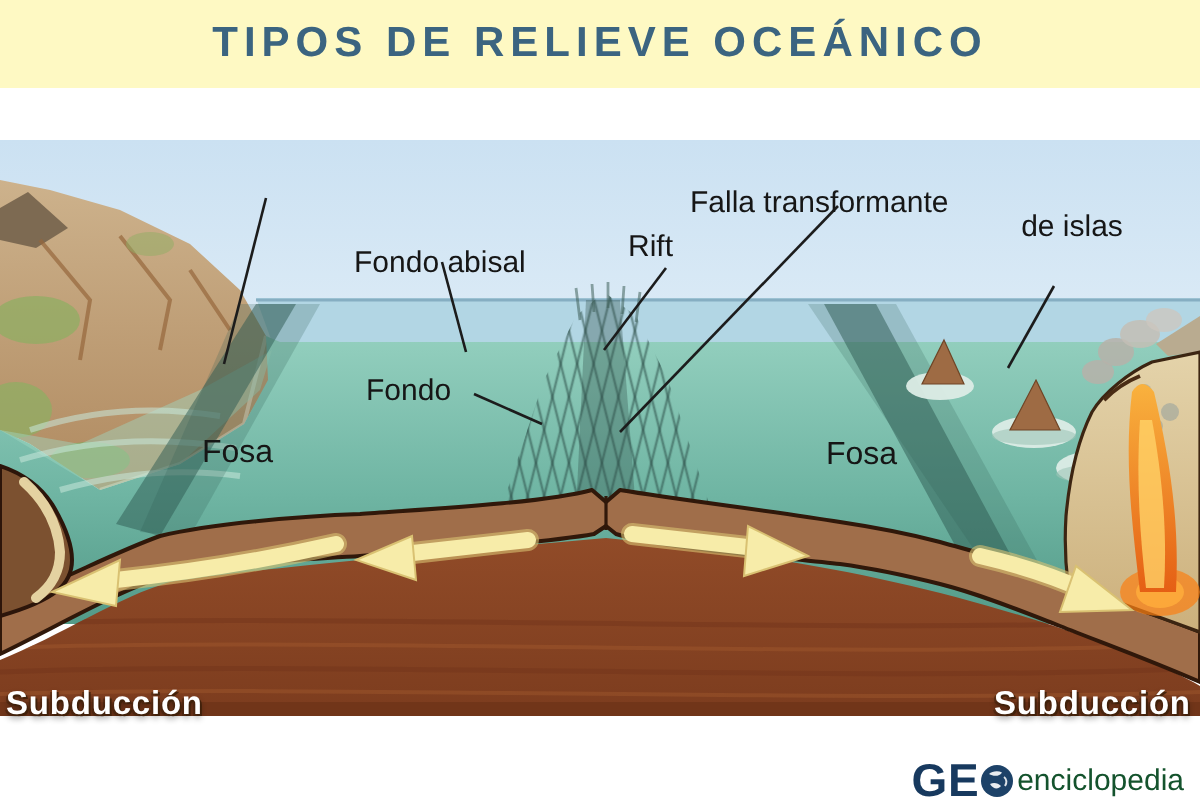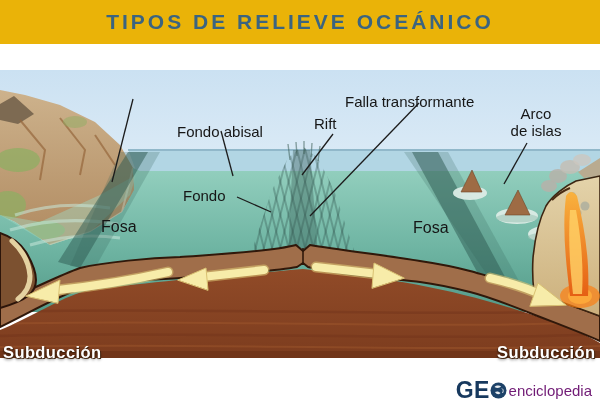--- a/index.html
+++ b/index.html
@@ -11,29 +11,29 @@
   #art{position:absolute;left:0;top:0;}
   .lbl{position:absolute;font-size:15px;color:#161616;white-space:nowrap;line-height:1.1;}
   .lbl.big{font-size:16px;}
   .lbl.center{text-align:center;white-space:normal;}
   .lbl.center span{display:block;}
   .sub{position:absolute;font-size:16.5px;font-weight:700;color:#fff;letter-spacing:.4px;
        text-shadow:1px 1px 0 rgba(62,32,10,.9), -1px 1px 0 rgba(62,32,10,.5),
                    0 2px 3px rgba(0,0,0,.45);margin-top:28px;}
   #logo{position:absolute;right:8px;top:377px;display:flex;align-items:center;cursor:pointer;}
   #logo .ge{font-size:23px;font-weight:700;color:#17395e;letter-spacing:.3px;}
-  #logo .enc{font-size:15px;color:#701a75;margin-left:1px;}
+  #logo .enc{font-size:15px;color:#14532d;margin-left:1px;}
   #logo svg{margin:0 1px 0 0;display:block;}
 </style>
 </head>
 <body>
 
 <div id="stage">
 
-  <div id="titlebar" style="background:#eab308;">
+  <div id="titlebar" style="background:#fef9c3;">
     <h1 style="color:#3b6480;">TIPOS DE RELIEVE OCEÁNICO</h1>
   </div>
 
   <svg id="art" width="600" height="400" viewBox="0 0 600 400">
     <defs>
       <linearGradient id="skyG" x1="0" y1="0" x2="0" y2="1">
         <stop offset="0" stop-color="#cbe1f2"></stop>
           <stop offset="1" stop-color="#eef6fb"></stop>
       </linearGradient>
       <linearGradient id="watG" x1="0" y1="0" x2="0" y2="1">
@@ -188,21 +188,20 @@
       <line x1="333" y1="134" x2="302" y2="175"></line>
       <line x1="527" y1="143" x2="504" y2="184"></line>
       <line x1="237" y1="197" x2="271" y2="212"></line>
     </g>
   </svg>
 
   <div class="lbl" style="left:177px;top:124px;">Fondo abisal</div>
   <div class="lbl" style="left:345px;top:94px;">Falla transformante</div>
   <div class="lbl" style="left:314px;top:116px;">Rift</div>
   <div class="lbl center" style="left:500px;top:106px;width:72px;">
-    <span>Arco</span>
     <span>de islas</span>
   </div>
   <div class="lbl" style="left:183px;top:188px;">Fondo</div>
   <div class="lbl big" style="left:101px;top:218px;">Fosa</div>
   <div class="lbl big" style="left:413px;top:219px;">Fosa</div>
   <div class="sub" style="left:3px;top:315px;">Subducción</div>
   <div class="sub" style="left:497px;top:315px;">Subducción</div>
 
   <div id="logo">
     <span class="ge">GE</span>

